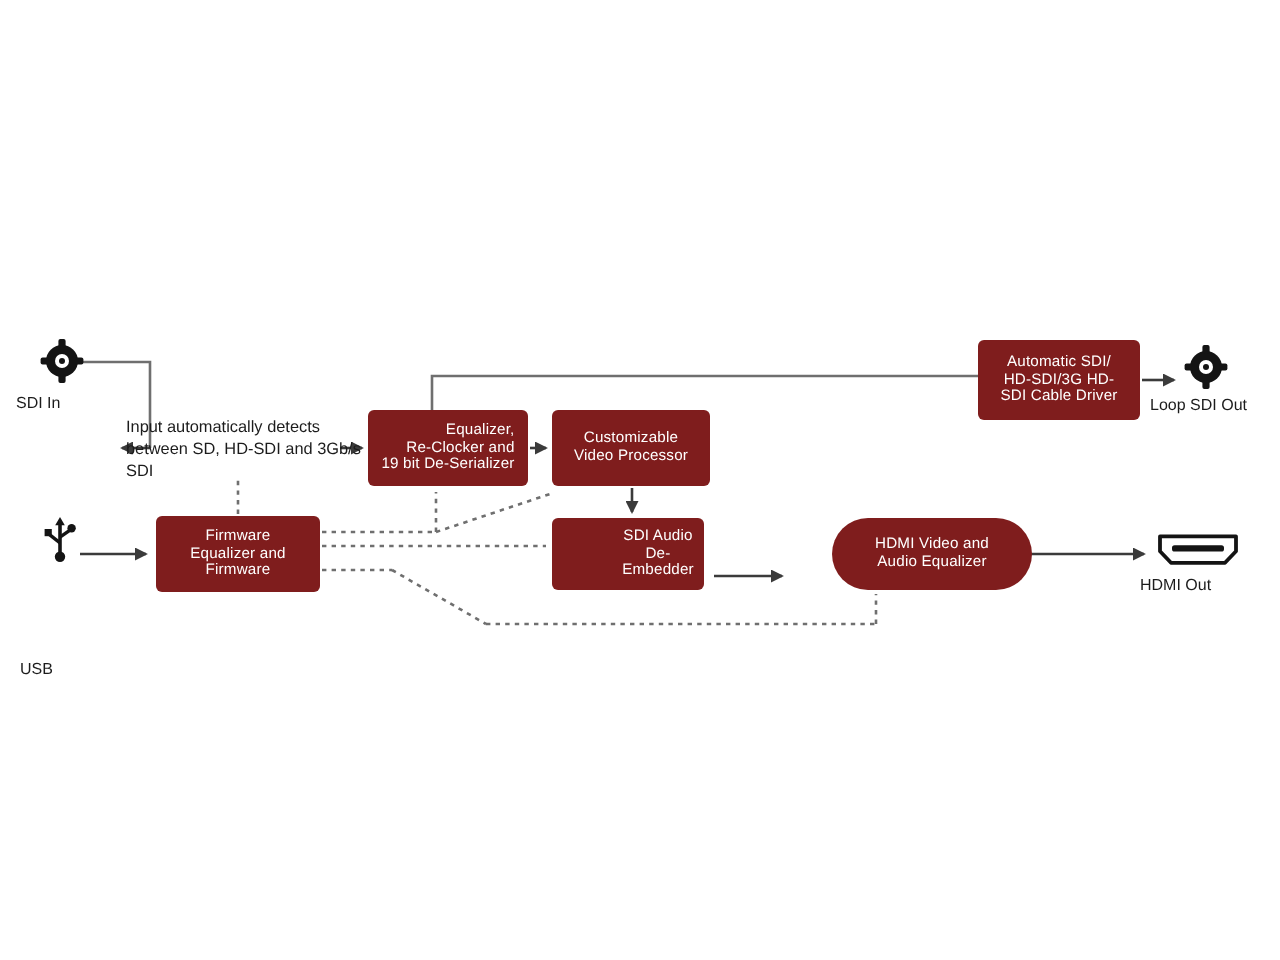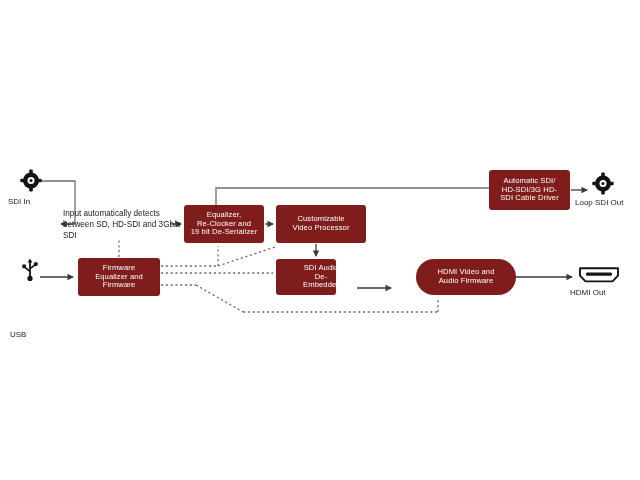--- a/index.html
+++ b/index.html
@@ -37,25 +37,25 @@
     display: flex;
     align-items: center;
     justify-content: center;
     text-align: center;
     line-height: 1.18;
     letter-spacing: 0.1px;
     z-index: 3;
   }
   .box span { display: block; padding: 0 3px; }
 
-  #box-equalizer      { left: 184px; top: 205px; width: 80px;  height: 38px; font-size: 7.6px; }
-  #box-video-proc     { left: 276px; top: 205px; width: 90px;  height: 38px; font-size: 7.6px; }
+  #box-equalizer      { left: 184px; top: 205px; width: 80px;  height: 38px; font-size: 7.6px; text-align: right; }
+  #box-video-proc     { left: 276px; top: 205px; width: 79px;  height: 38px; font-size: 7.6px; }
   #box-cable-driver   { left: 489px; top: 170px; width: 81px;  height: 40px; font-size: 7.6px; }
   #box-central-proc   { left: 78px;  top: 258px; width: 82px;  height: 38px; font-size: 7.6px; }
-  #box-deembedder     { left: 276px; top: 259px; width: 60px;  height: 36px; font-size: 7.6px; padding-left: 30px; }
+  #box-deembedder     { left: 276px; top: 259px; width: 76px;  height: 36px; font-size: 7.6px; padding-left: 30px; }
   #box-hdmi-formatter { left: 416px; top: 259px; width: 100px;  height: 36px; font-size: 7.6px; border-radius: 18px; }
 
   
   .caption {
     position: absolute;
     color: #1c1c1c;
     line-height: 1.2;
     z-index: 3;
   }
   #label-sdi-in     { left: 8px;   top: 197px; width: 54px;  font-size: 8px; }
@@ -241,17 +241,17 @@
   <div class="box" id="box-deembedder">
     <div>
       <span>SDI Audio</span>
       <span>De-Embedder</span>
     </div>
   </div>
 
   <div class="box" id="box-hdmi-formatter">
     <div>
       <span>HDMI Video and</span>
-      <span>Audio Firmware</span>
+      <span>Audio Equalizer</span>
     </div>
   </div>
 
 </div>
 
 </body></html>

